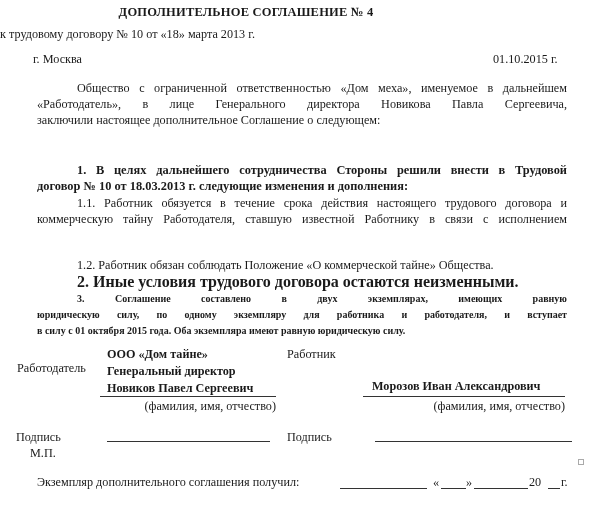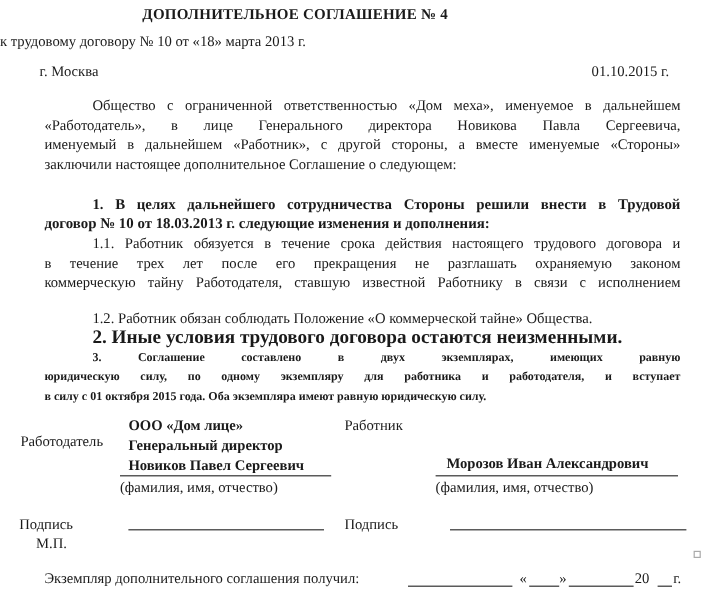--- a/index.html
+++ b/index.html
@@ -9,67 +9,65 @@
   .title { top: 5px; left: 0; width: 492px; text-align: center; font-weight: bold; font-size: 12.5px; letter-spacing: 0.2px; }
   .subtitle { top: 27px; left: 0; width: 600px; text-align: left; font-size: 12.2px; }
   .city { top: 52px; left: 33px; }
   .date { top: 52px; left: 493px; }
   .para { position: absolute; left: 37px; width: 530px; line-height: 16.2px; text-align: justify; }
   .line { display: block; text-align: justify; text-align-last: justify; white-space: nowrap; }
   .line.last { text-align-last: left; }
   .ind { padding-left: 40px; }
   .bold { font-weight: bold; }
   .uline { position: absolute; height: 1px; background: #333; }
-  .caption { text-align: left; }
+  .caption { text-align: right; }
   .small-sq { position: absolute; left: 578px; top: 459px; width: 4px; height: 4px; border: 1px solid #aaa; }
 </style>
 </head>
 <body>
 
 <div>
 
   <div class="abs title">ДОПОЛНИТЕЛЬНОЕ  СОГЛАШЕНИЕ № 4</div>
   <div class="abs subtitle">к трудовому договору № 10 от «18»   марта 2013 г.</div>
   <div class="abs city">г. Москва</div>
   <div class="abs date">01.10.2015 г.</div>
 
   <div class="para" style="top:80px;">
     <span class="line ind">Общество с ограниченной ответственностью «Дом меха», именуемое в дальнейшем</span>
     <span class="line">«Работодатель», в лице Генерального директора Новикова Павла Сергеевича,</span>
-    <span class="line">именуемый в дальнейшем «Работник», с другой стороны, а вместе именуемые «Стороны»</span>
     <span class="line last">заключили настоящее дополнительное Соглашение о следующем:</span>
   </div>
 
   <div class="para bold" style="top:162px; font-size:12.4px;">
     <span class="line ind">1. В целях дальнейшего сотрудничества Стороны решили внести в Трудовой</span>
     <span class="line last">договор № 10 от 18.03.2013 г. следующие изменения и дополнения:</span>
   </div>
 
   <div class="para" style="top:195px;">
     <span class="line ind">1.1. Работник обязуется в течение срока действия настоящего трудового договора и</span>
-    <span class="line">в течение трех лет после его прекращения не разглашать охраняемую законом</span>
     <span class="line">коммерческую тайну Работодателя, ставшую известной Работнику в связи с исполнением</span>
   </div>
 
   <div class="para" style="top:257px;">
     <span class="line ind last">1.2. Работник обязан соблюдать Положение «О коммерческой тайне» Общества.</span>
   </div>
 
   <div class="para bold" style="top:274px; font-size:16px;">
     <span class="line ind last">2.  Иные условия трудового договора остаются неизменными.</span>
   </div>
 
   <div class="para bold" style="top:291px; font-size:10px;">
     <span class="line ind">3.    Соглашение составлено в двух экземплярах, имеющих равную</span>
     <span class="line">юридическую силу, по одному экземпляру для работника и работодателя, и вступает</span>
     <span class="line last">в силу с 01 октября 2015 года. Оба экземпляра имеют равную юридическую силу.</span>
   </div>
 
   <div class="abs" style="top:361px; left:17px;">Работодатель</div>
-  <div class="abs bold" style="top:347px; left:107px;">ООО «Дом лице»</div>
+  <div class="abs bold" style="top:347px; left:107px;">ООО «Дом тайне»</div>
   <div class="abs bold" style="top:364px; left:107px;">Генеральный директор</div>
   <div class="abs bold" style="top:381px; left:107px;">Новиков Павел Сергеевич</div>
   <div class="uline" style="top:396px; left:100px; width:176px;"></div>
   <div class="abs caption" style="top:399px; left:100px; width:176px;">(фамилия, имя, отчество)</div>
 
   <div class="abs" style="top:347px; left:287px;">Работник</div>
   <div class="abs bold" style="top:379px; left:372px;">Морозов Иван Александрович</div>
   <div class="uline" style="top:396px; left:363px; width:202px;"></div>
   <div class="abs caption" style="top:399px; left:363px; width:202px;">(фамилия, имя, отчество)</div>
 

